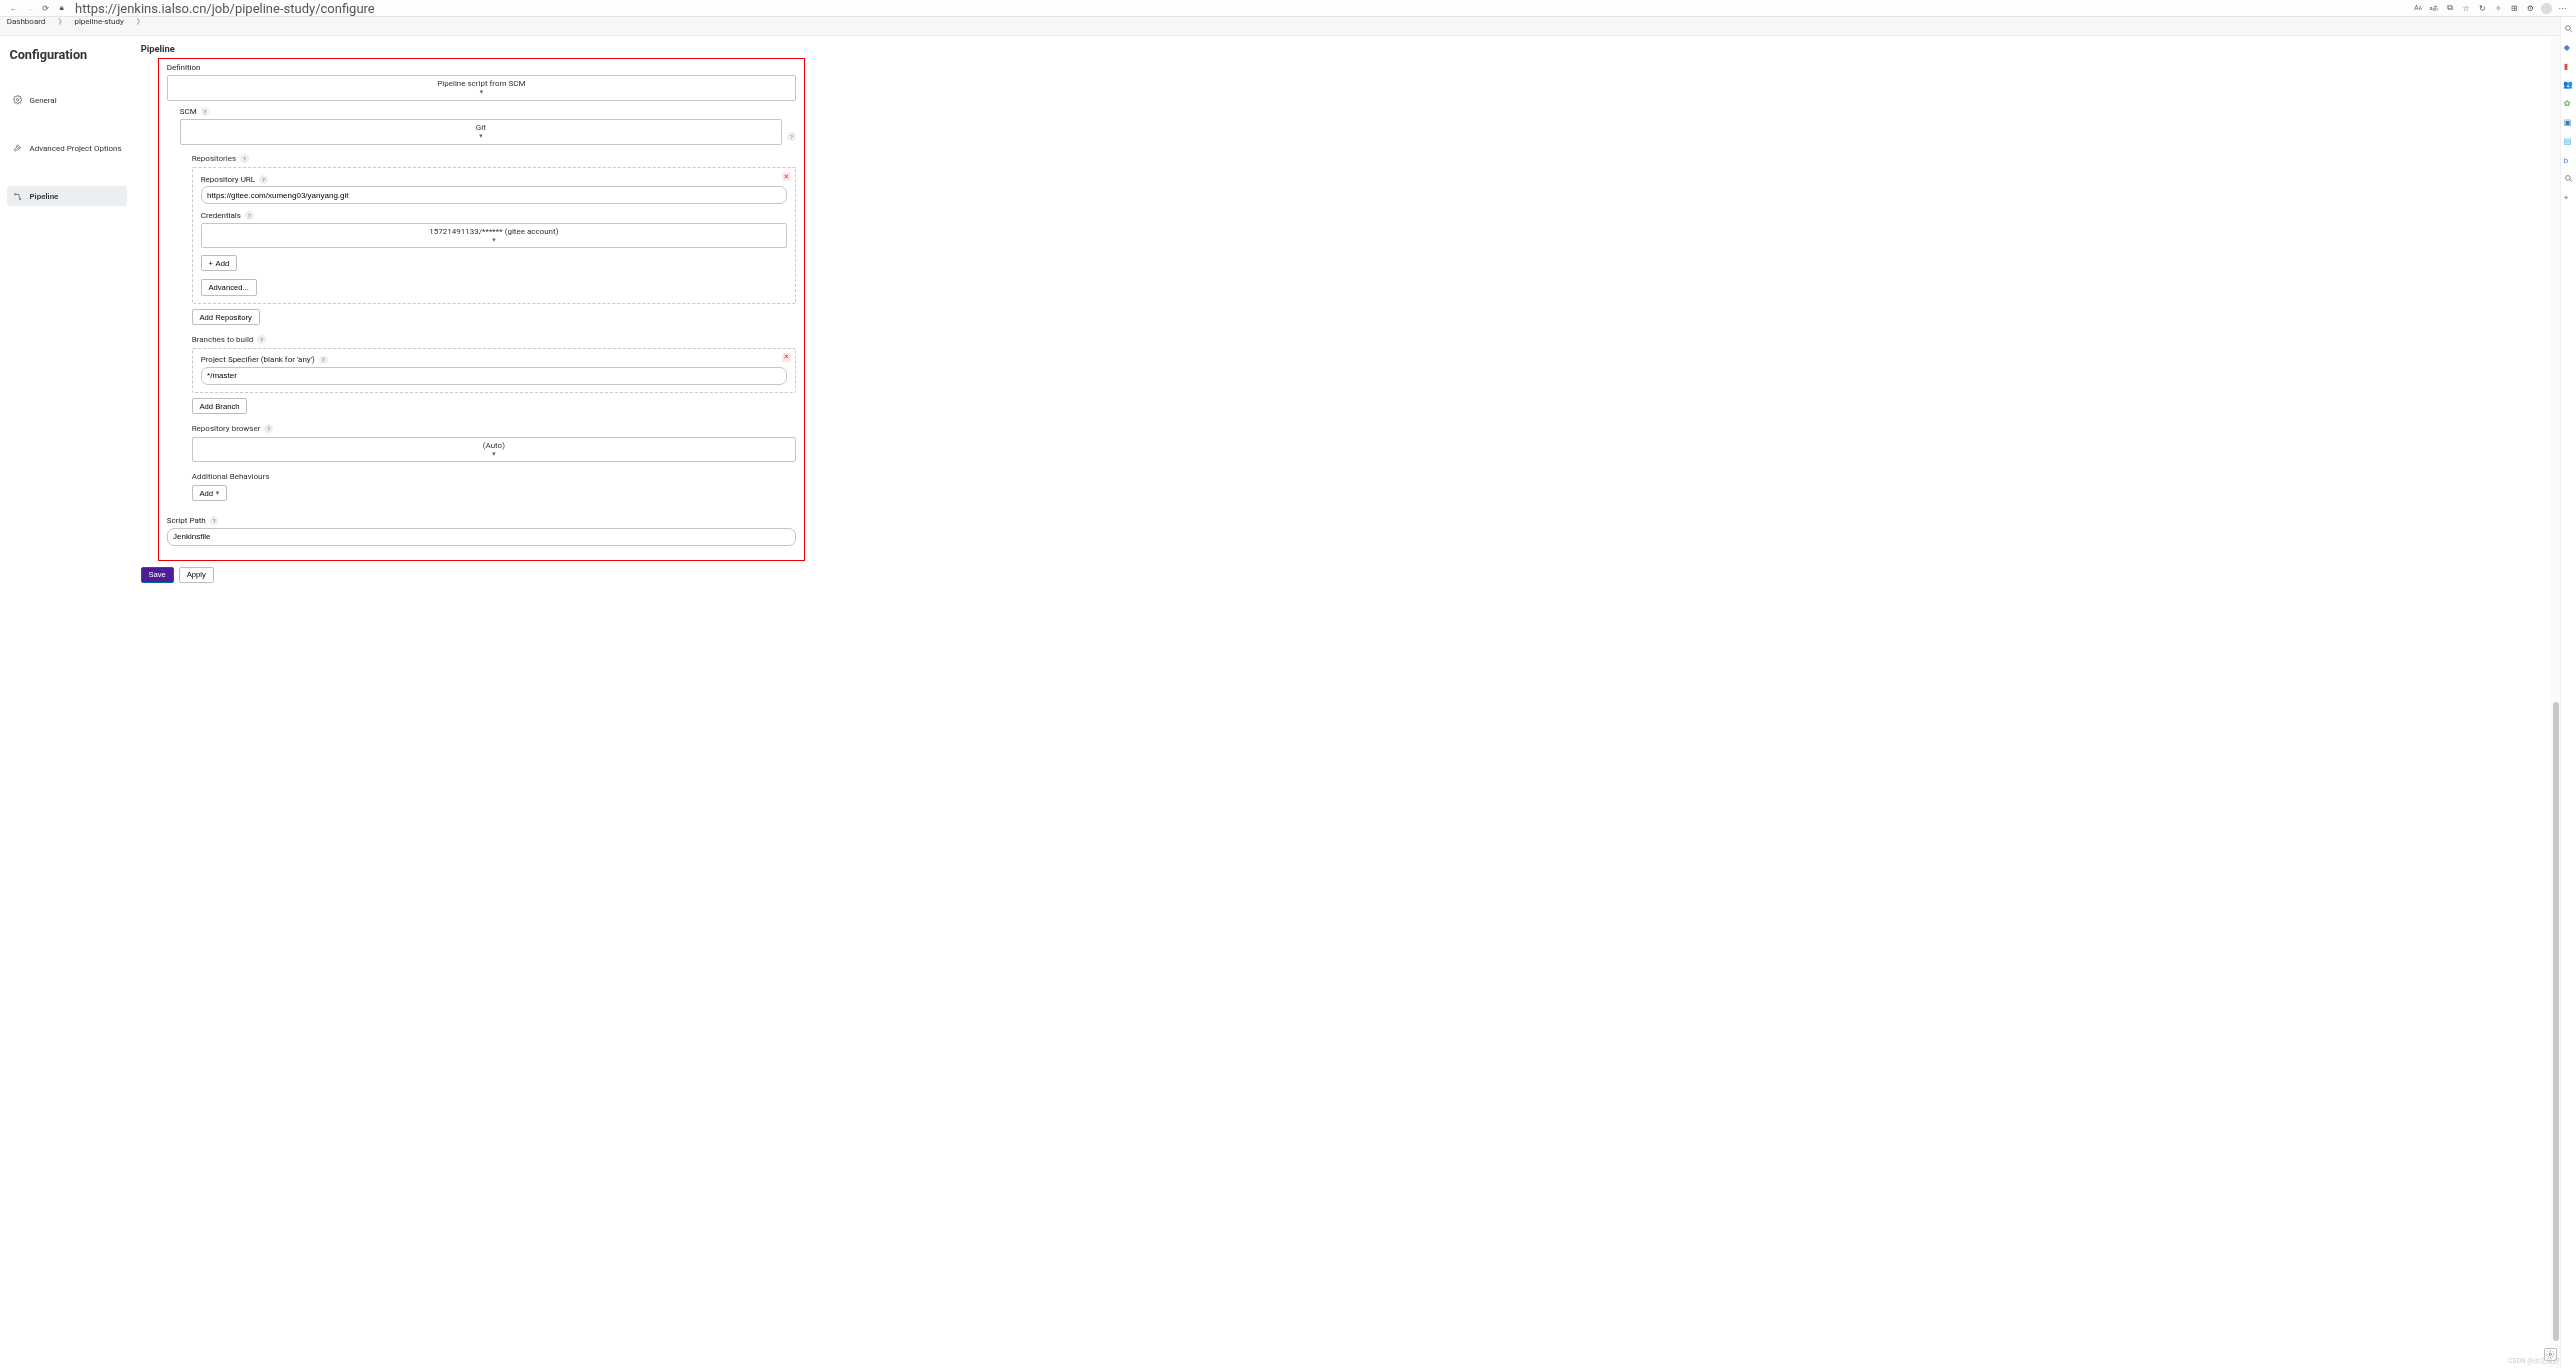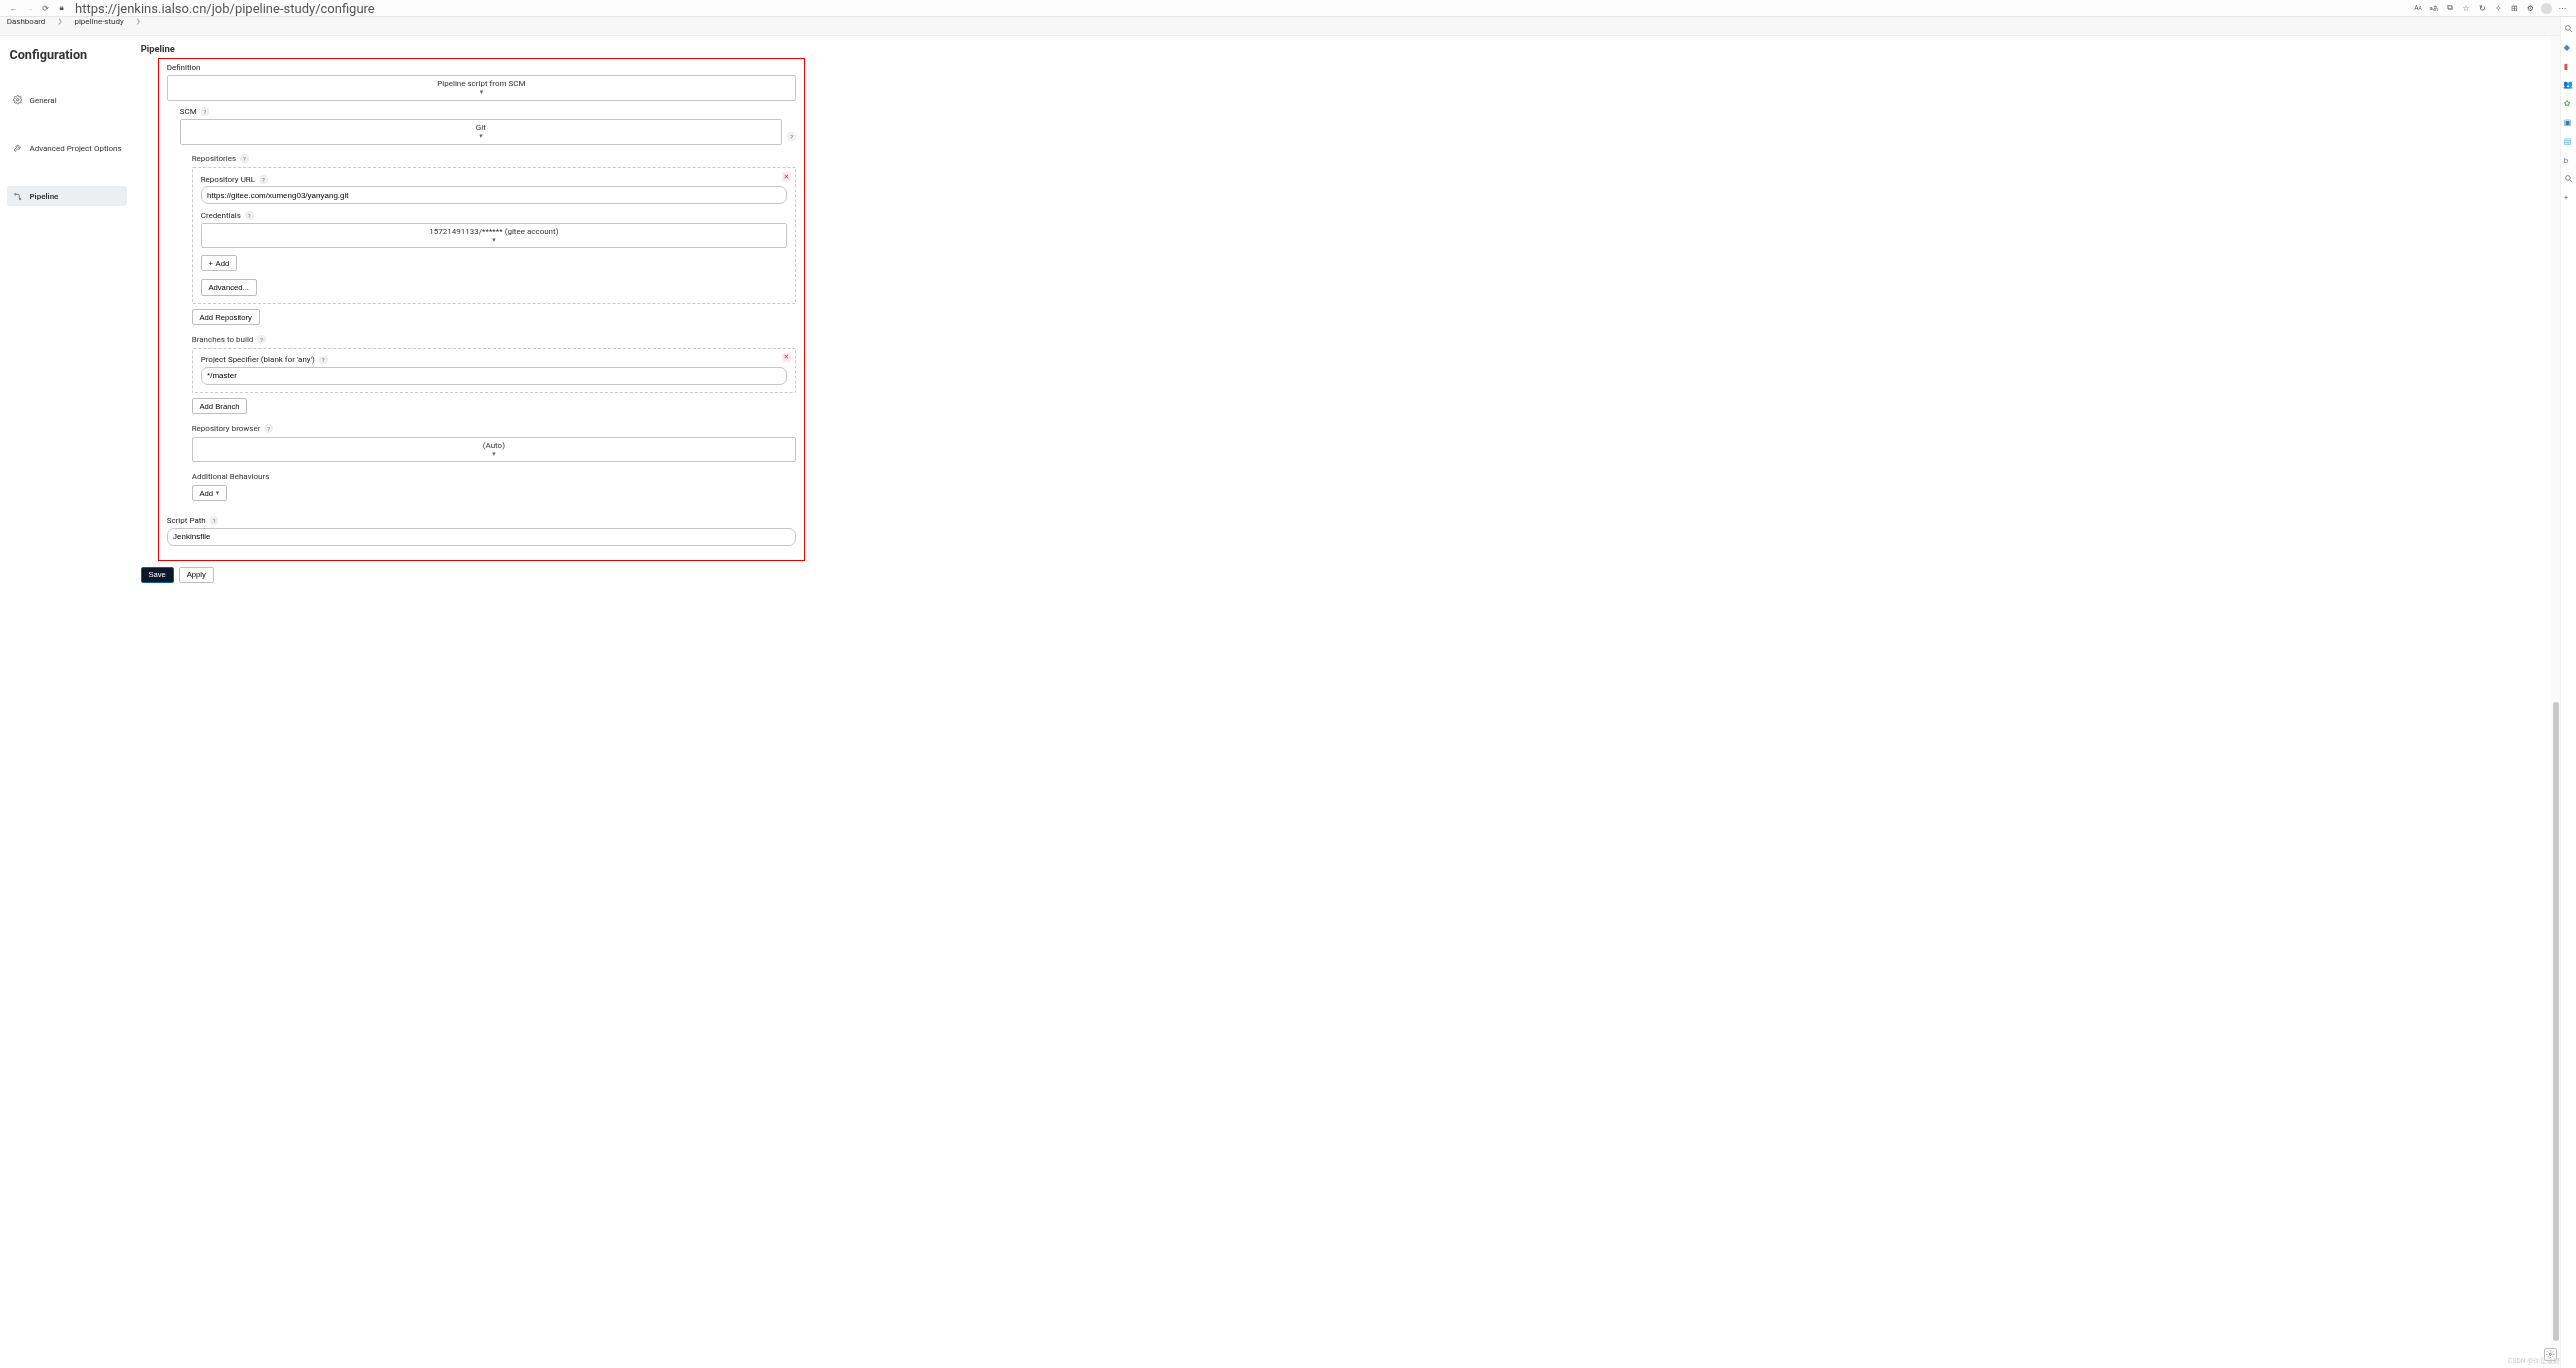--- a/index.html
+++ b/index.html
@@ -39,21 +39,21 @@
 input.txt { width: 100%; border: 0.7px solid #c5c5c5; border-radius: 7px; padding: 3.4px 5.4px; font-size: 8px; }
 
 .indent1 { margin-left: 12px; border-left: 0.7px dashed transparent; padding-left: 0; }
 .indent2 { margin-left: 12px; }
 .dashbox { border: 0.7px dashed #c9c9c9; border-radius: 1.3px; padding: 6.7px 8px; position: relative; }
 .row { margin-bottom: 6.7px; }
 .scm-row { display:flex; align-items:center; gap:5.4px; }
 .scm-row .selectish { flex:1; }
 
 .btn { border: 0.7px solid #bdbdbd; background:#fff; border-radius:2px; padding: 2.7px 6.7px; font-size:7.7px; cursor:pointer; display:inline-flex; align-items:center; gap:2.7px; }
-.btn-primary { background:#0f172a; color:#fff; border-color:#0b61a4; }
+.btn-primary { background:#4c1d95; color:#fff; border-color:#0b61a4; }
 .save-row { position: sticky; bottom: 0; padding: 5.4px 0 2.7px 0; display:flex; gap:5.4px; background:#fff; }
 
 .xbtn { position:absolute; right:4px; top:4px; width:9.4px; height:9.4px; color:#c33; font-size:6.7px; display:flex; align-items:center; justify-content:center; cursor:pointer; background:#fbeaea; border-radius:1.3px; }
 
 .group-label { font-size: 8px; margin: 9.4px 0 4px 0; display:flex; align-items:center; gap:4px; }
 
 .settings-fab { position: fixed; right: 19px; bottom: 6.7px; width:13.4px; height:13.4px; border:0.7px solid #bbb; border-radius:2px; display:flex; align-items:center; justify-content:center; cursor:pointer; color:#555; background:#fff; }
 .watermark { position: fixed; right: 16px; bottom: 2px; font-size: 6.7px; color: #ccc; }
 
 .vscroll { position:fixed; right:16px; top:36px; bottom:0; width:8.7px; background:#fafafa; }

